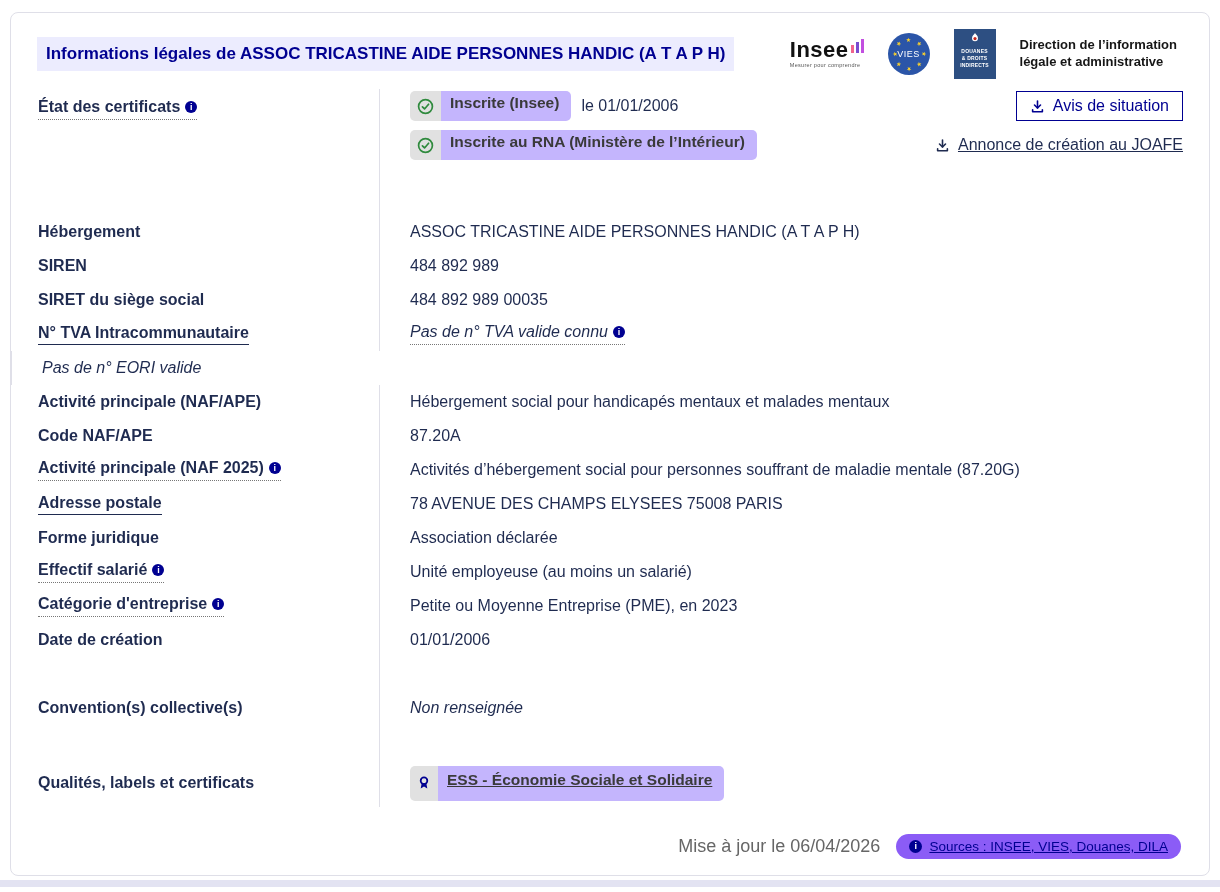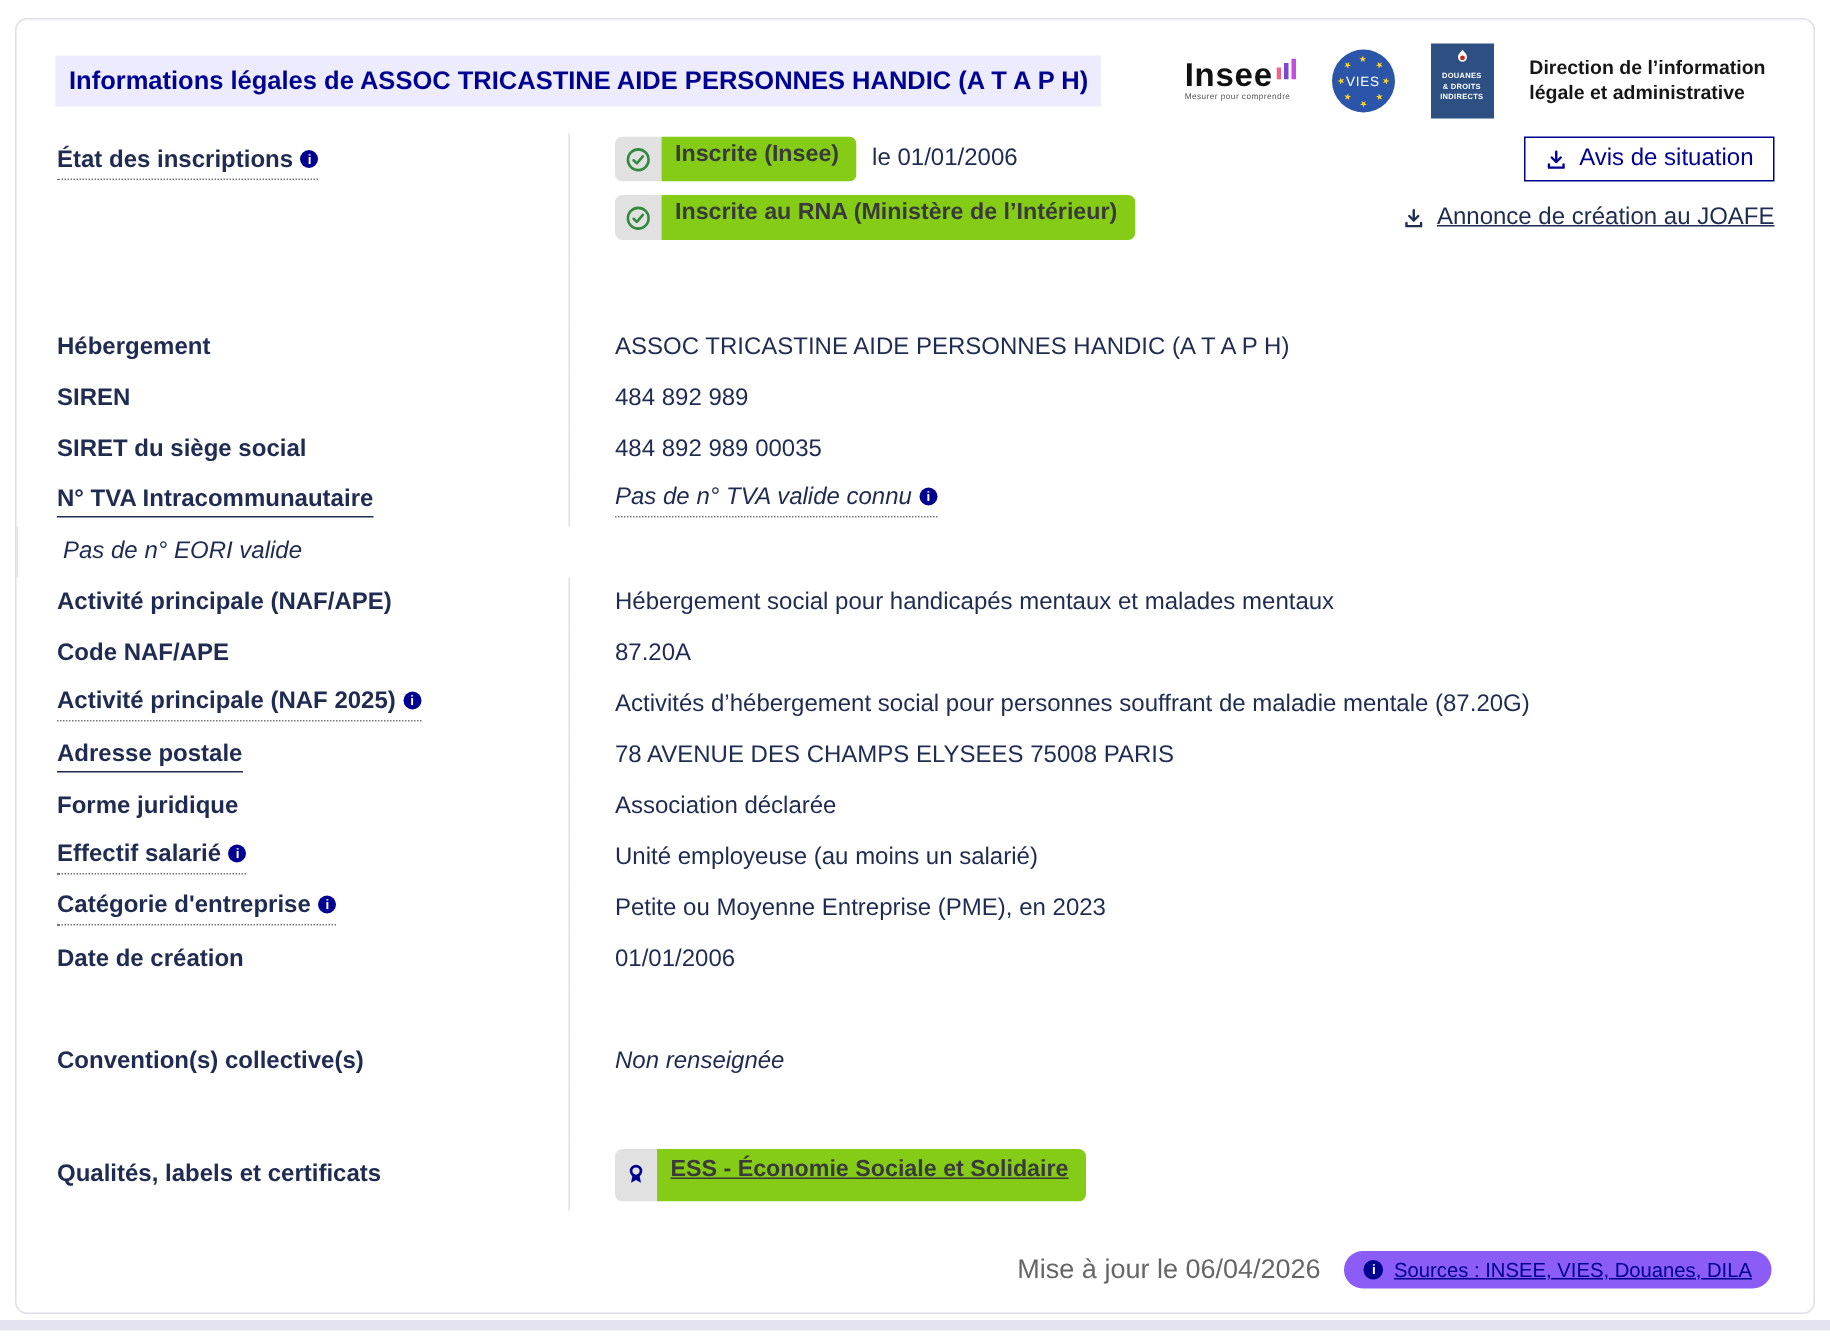--- a/index.html
+++ b/index.html
@@ -56,21 +56,21 @@
 
   
   .row-inscr .label-cell { align-items:flex-start; padding-top:9px; }
   .row-inscr .value-cell { min-height:86px; align-items:stretch; padding-top:2px; }
   .inscr-lines { display:flex; flex-direction:column; gap:9px; width:100%; }
   .inscr-line { display:flex; align-items:center; justify-content:space-between; }
   .inscr-left { display:flex; align-items:center; gap:10px; }
 
   .badge { display:inline-flex; align-items:stretch; border-radius:5px; overflow:hidden; height:30px; }
   .badge-iconbox { background:#e1e1e1; display:flex; align-items:center; padding:0 7px; }
-  .badge-label { background:#84cc16; display:flex; align-items:center; padding:0 12px 6px 9px; font-weight:bold; font-size:15.5px; color:#3a3a3a; }
+  .badge-label { background:#c4b5fd; display:flex; align-items:center; padding:0 12px 6px 9px; font-weight:bold; font-size:15.5px; color:#3a3a3a; }
   .badge-date { font-size:16px; color:#1f2b50; }
 
   .btn-avis { display:inline-flex; align-items:center; gap:8px; border:1px solid #000091; color:#000091; background:#fff; font-size:16px; padding:5px 13px; cursor:pointer; font-family:"Liberation Sans",sans-serif; }
   .link-joafe { display:inline-flex; align-items:center; gap:8px; color:#1f2b50; font-size:16px; cursor:pointer; }
   .link-joafe .link-txt { text-decoration:underline; }
 
   .ess-badge { display:inline-flex; align-items:stretch; border-radius:5px; overflow:hidden; height:35px; cursor:pointer; }
   .ess-badge .badge-label { text-decoration:underline; color:#3a3a3a; }
 
   
@@ -135,21 +135,21 @@
           <div>Direction de l’information</div>
           <div>légale et administrative</div>
         </div>
       </div>
     </div>
 
     <div class="info-grid">
 
       <div class="row row-inscr">
         <div class="label-cell">
-          <span class="lbl tip"><span>État des inscriptions</span><i class="info-i"></i></span>
+          <span class="lbl tip"><span>État des certificats</span><i class="info-i"></i></span>
         </div>
         <div class="value-cell">
           <div class="inscr-lines">
             <div class="inscr-line">
               <span class="inscr-left">
                 <span class="badge">
                   <span class="badge-iconbox">
                     <svg width="17" height="17" viewBox="0 0 16 16" fill="none" stroke="#2f8a3d" stroke-width="1.6">
                         <circle cx="8" cy="8" r="6.5"></circle>
                         <path d="M5.1 8.3l2 2 3.8-4.4" stroke-linecap="round" stroke-linejoin="round"></path>

